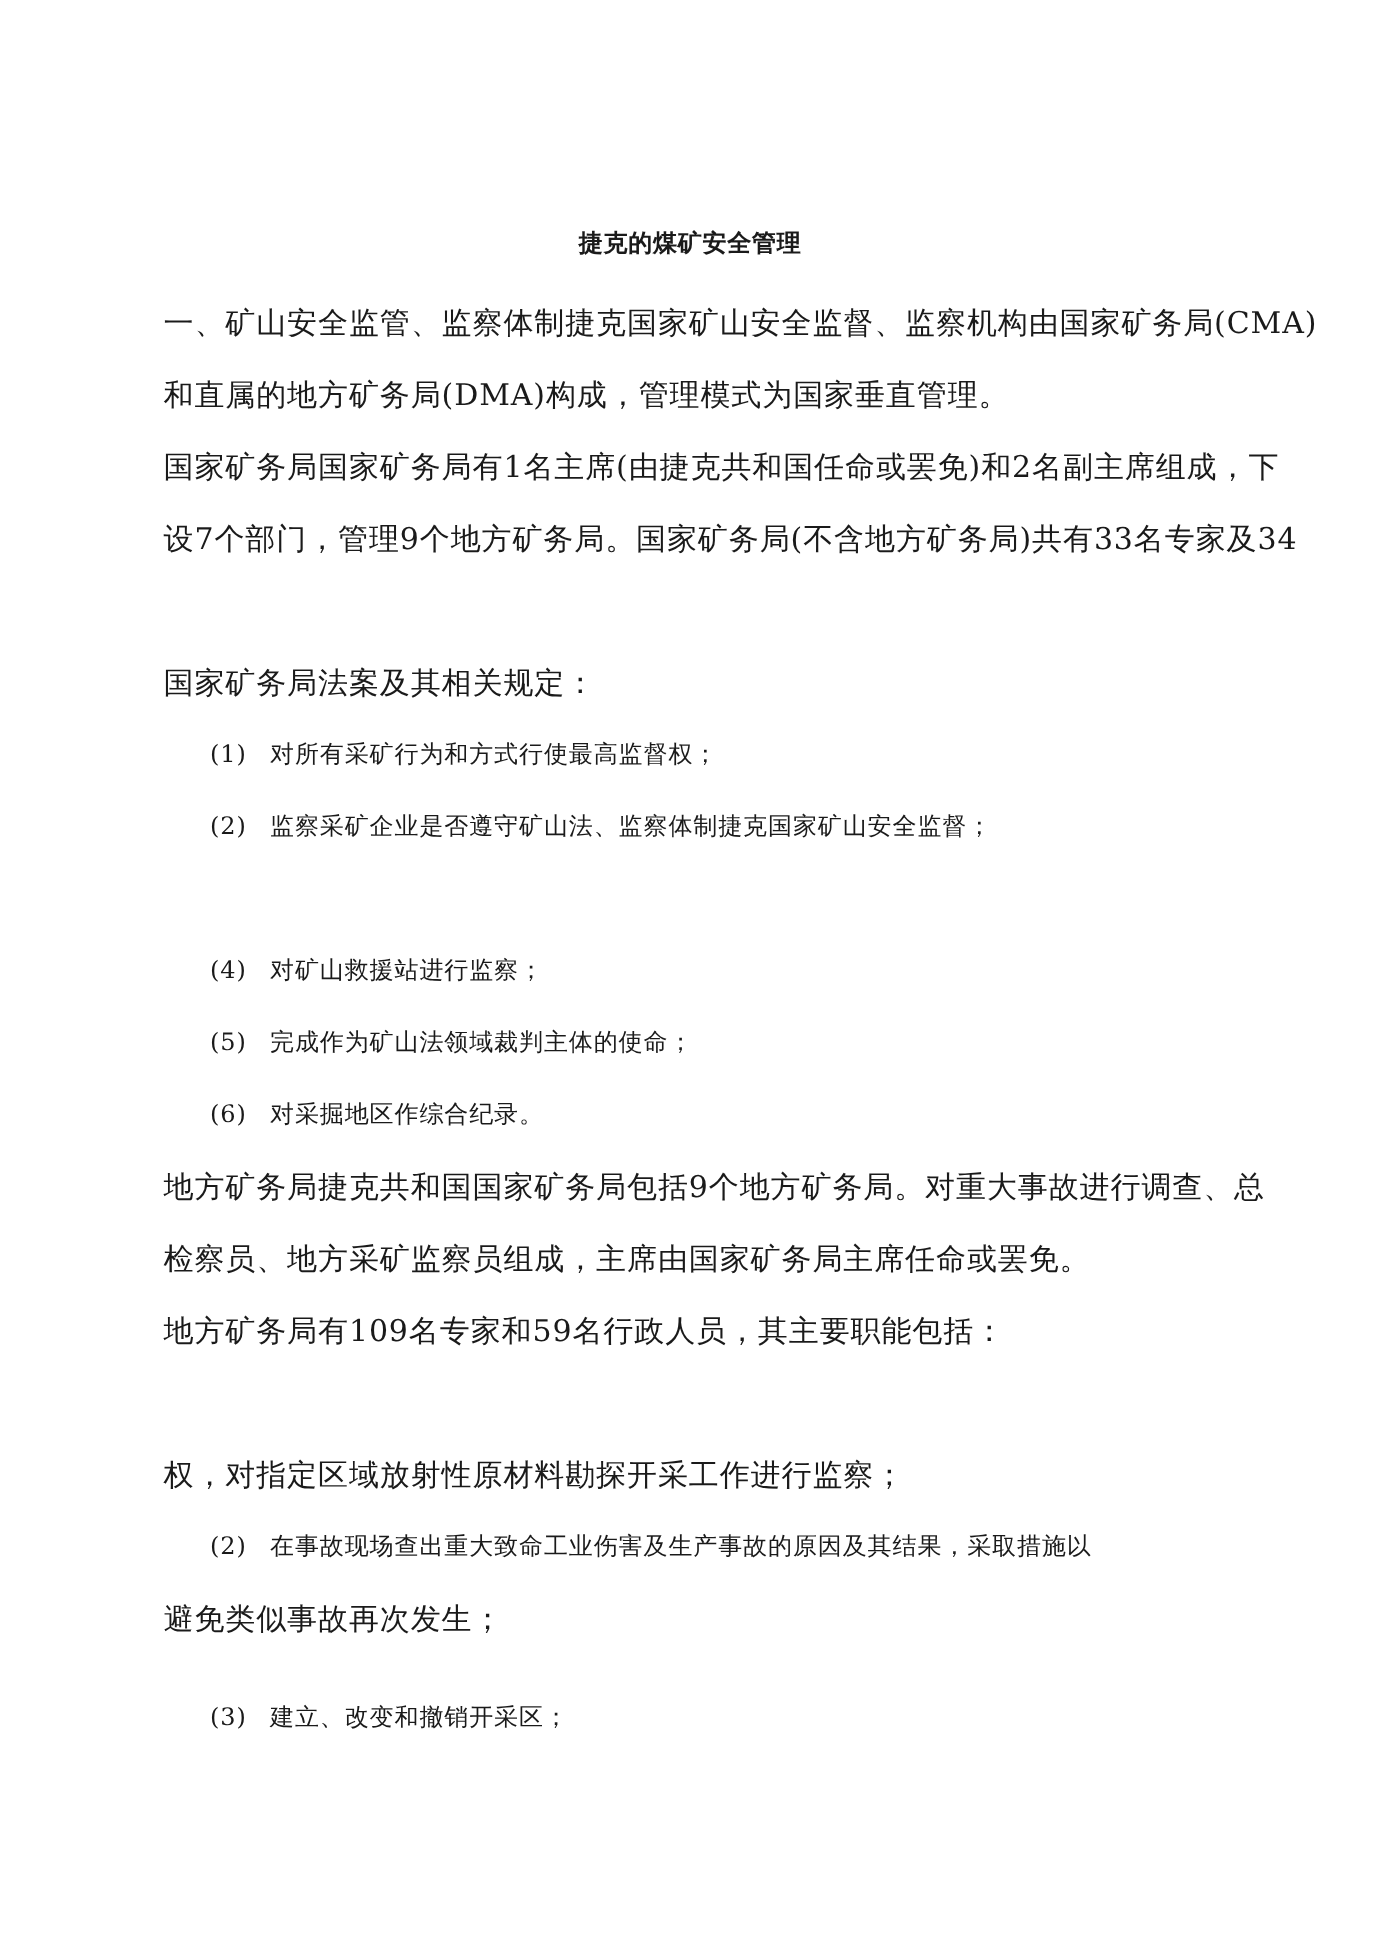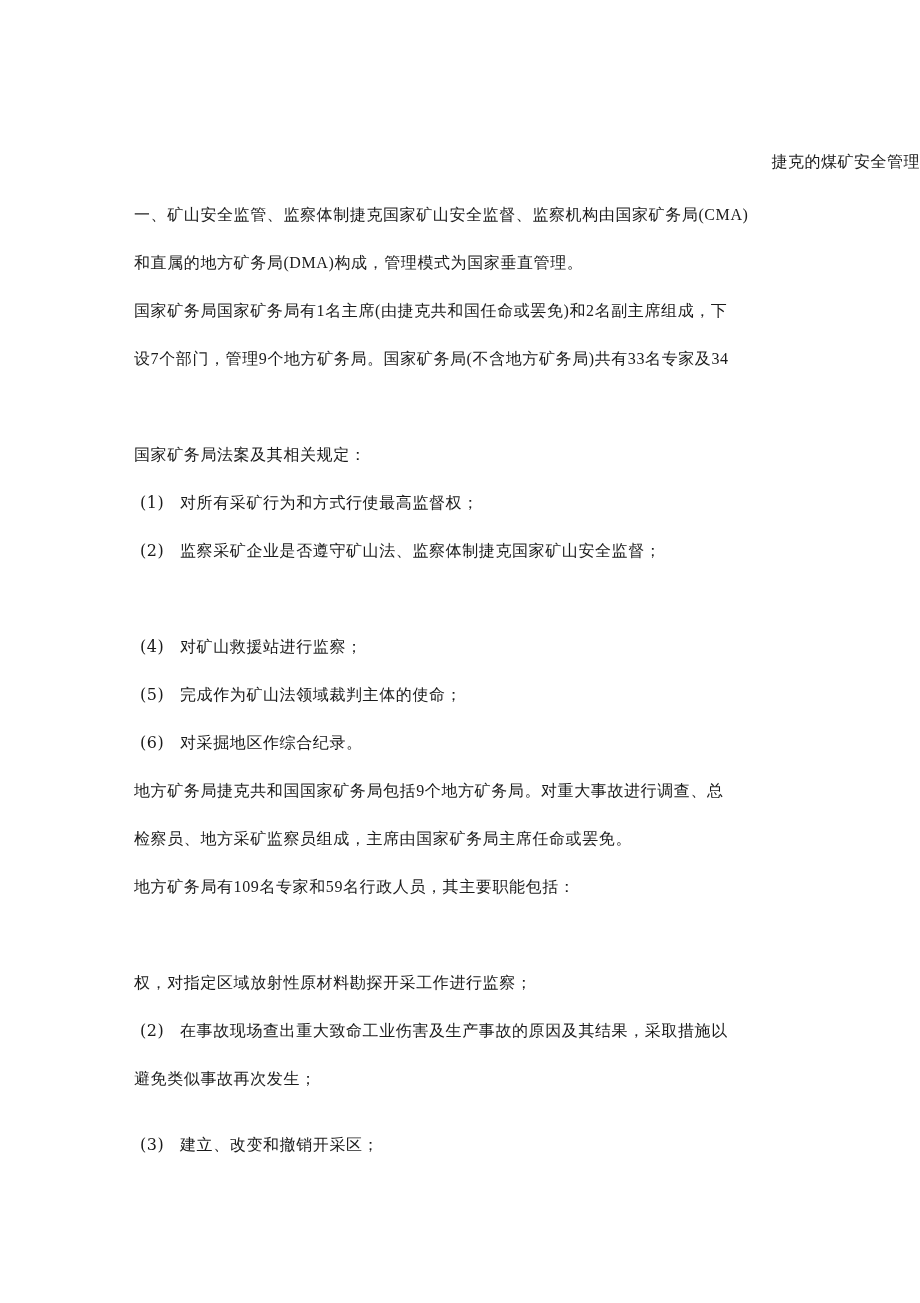--- a/index.html
+++ b/index.html
@@ -1,22 +1,22 @@
 <!DOCTYPE html>
 <html><head>
   <meta charset="utf-8">
   <style>
     html, body { margin: 0; padding: 0; background: #ffffff; }
     body { width: 920px; height: 1303px; position: relative; overflow: hidden;
       font-family: "DejaVu Serif", "Liberation Serif", serif; color: #1a1a1a; }
     .page { position: absolute; left: 0; top: 0; width: 920px; height: 1303px; background: #fff; }
-    .title { position: absolute; left: 0; width: 920px; top: 148px; text-align: right;
-      font-size: 16px; line-height: 28px; letter-spacing: 0.5px; }
-    .line { position: absolute; left: 134px; width: 665px; font-size: 16px; line-height: 28px;
-      white-space: nowrap; letter-spacing: 0.6px; font-family: Liberation Serif, serif; }
+    .title { position: absolute; left: 0; width: 920px; top: 148px; text-align: center;
+      font-size: 16px; line-height: 28px; letter-spacing: 0.5px; font-weight: bold; }
+    .line { position: absolute; left: 109px; width: 665px; font-size: 20px; line-height: 28px;
+      white-space: nowrap; letter-spacing: 0.6px; }
     .item { position: absolute; left: 140px; width: 651px; font-size: 16px; line-height: 28px;
       white-space: nowrap; letter-spacing: 0.6px; }
     .num { display: inline-block; width: 40px; }
   </style>
 </head>
 <body>
 
 <div class="page">
   <div class="title">捷克的煤矿安全管理</div>
 

